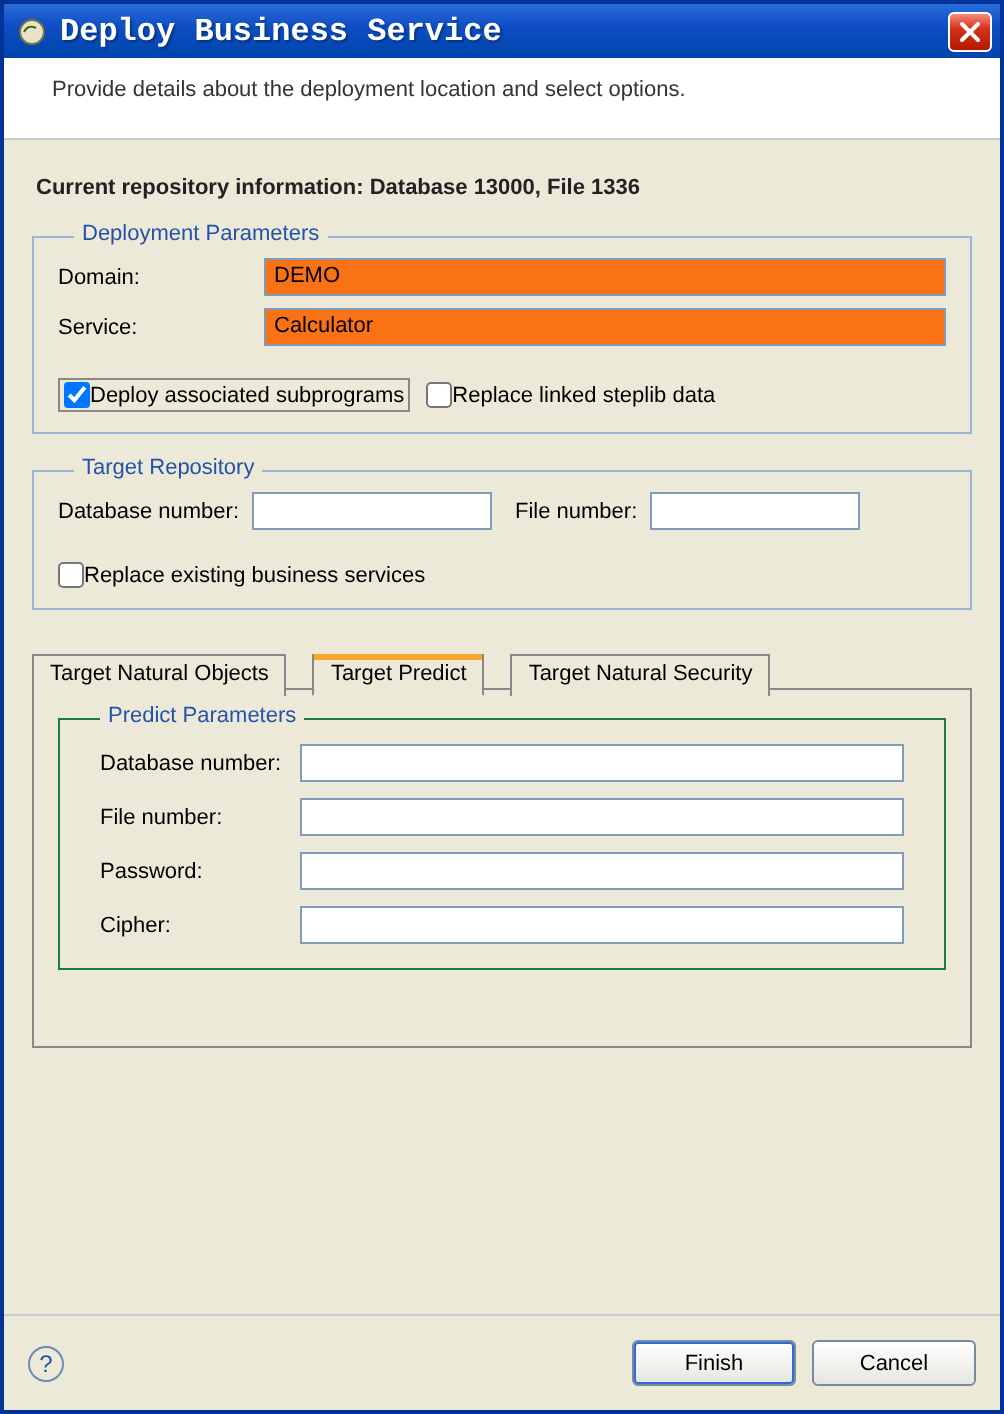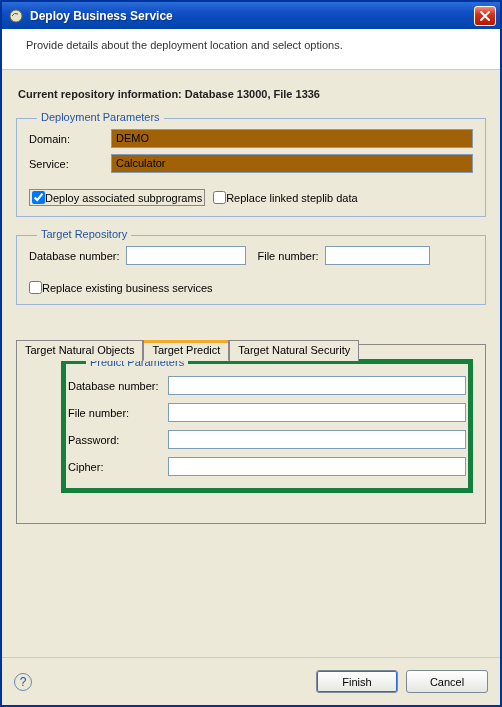--- a/index.html
+++ b/index.html
@@ -29,22 +29,23 @@
     color: #fff;
   }
   .title-icon {
     width:16px;height:16px;
     margin-right:6px;
     display:flex;align-items:center;justify-content:center;
   }
   .title-text {
     flex:1;
     font-weight: bold;
-    font-size: 12px;
+    font-size: 16px;
     text-shadow: 1px 1px 1px rgba(0,0,0,0.3);
+    font-family: Liberation Mono, monospace;
   }
   .close-btn {
     width:22px;height:20px;
     background: linear-gradient(to bottom,#f78b7b,#d4321d 40%,#b51800);
     border:1px solid #fff;
     border-radius:3px;
     display:flex;align-items:center;justify-content:center;
     cursor:pointer;
     color:#fff;
   }
@@ -90,21 +91,21 @@
   .row label { width:82px; }
   .row .field, .row .display {
     flex:1;
     height:19px;
     border:1px solid #7f9db9;
     background:#fff;
     padding:1px 4px;
     font:inherit;
     line-height:15px;
   }
-  .row .display { background:#a16207; }
+  .row .display { background:#f97316;margin-left:21px; }
   .check-row {
     display:flex; gap:4px; align-items:center; margin-top:16px;
   }
   .check-row .chkgroup { display:flex; align-items:center; }
   .check-row input[type=checkbox]{margin:0}
   .check-row .boxed { border:1px solid #888; display:flex; align-items:center; padding:1px 2px;}
   .tr-row { display:flex; align-items:center; gap:6px; margin-bottom:8px;}
   .tr-row label.fn {margin-left:6px;}
   .tr-row input[type=text]{
     height:19px;border:1px solid #7f9db9;background:#fff;font:inherit;padding:1px 4px;
@@ -117,48 +118,47 @@
   .tabstrip {
     display:flex;
     position:relative;
     z-index:2;
   }
   .tab {
     border:1px solid #888;
     border-bottom:none;
     background:#ece9d8;
     padding:3px 8px 4px 8px;
-    margin-right:0;
+    margin-right:13px;
     font-size:11px;
     cursor:pointer;
     position:relative;
-    top:17px;
+    top:4px;
   }
   .tab.active {
     background:#ece9d8;
     border-bottom:1px solid #ece9d8;
     z-index:3;
   }
   .tab.active::before{
     content:"";position:absolute;left:0;right:0;top:-1px;height:3px;
     background:#f6a829;
   }
   .tab-panel {
     border:1px solid #888;
     background:#ece9d8;
     padding: 14px 12px 26px 12px;
     min-height:180px;
     position:relative;
     z-index:1;
   }
   .predict-fs {
-    border:5px solid #15803d;
-    padding:12px 2px;
-    position:relative;
-    margin-left:32px;
+    border:1px solid #15803d;
+    padding:12px 20px;
+    position:relative;
   }
   .predict-fs .fieldset-legend { background:#ece9d8; color:#2452a8;}
   .prow { display:flex; align-items:center; margin-bottom:8px;}
   .prow label{ width:100px; }
   .prow input{
     flex:1;height:19px;border:1px solid #7f9db9;background:#fff;font:inherit;padding:1px 4px;
   }
   .footer {
     background:#ece9d8;
     border-top:1px solid #ccc;

